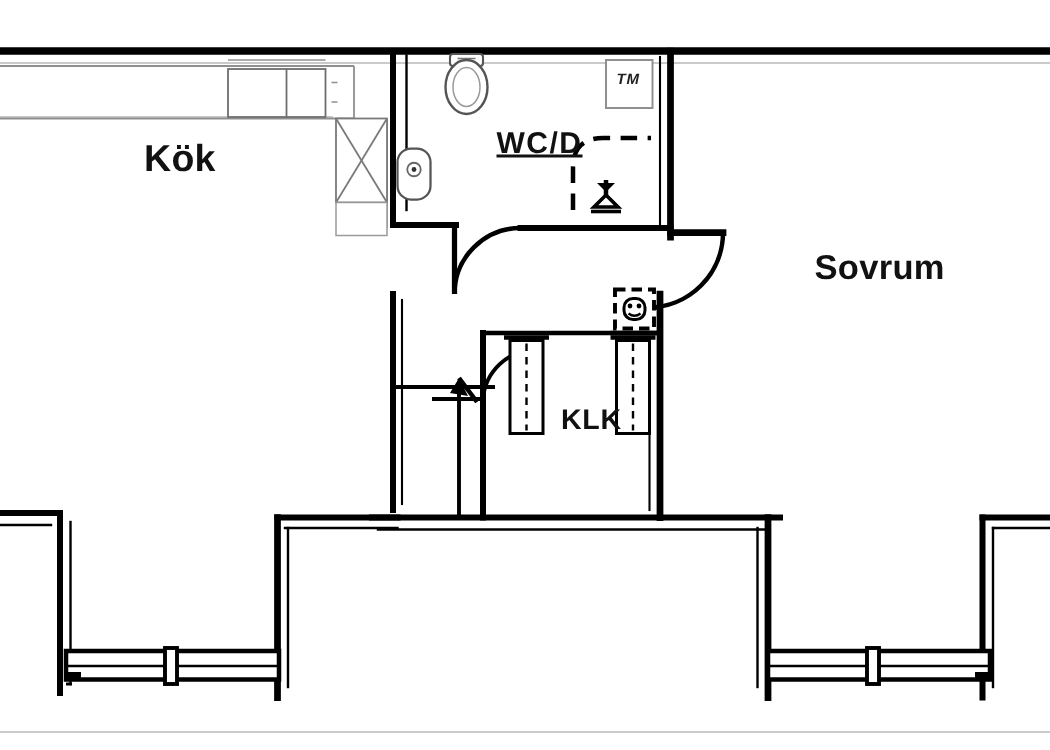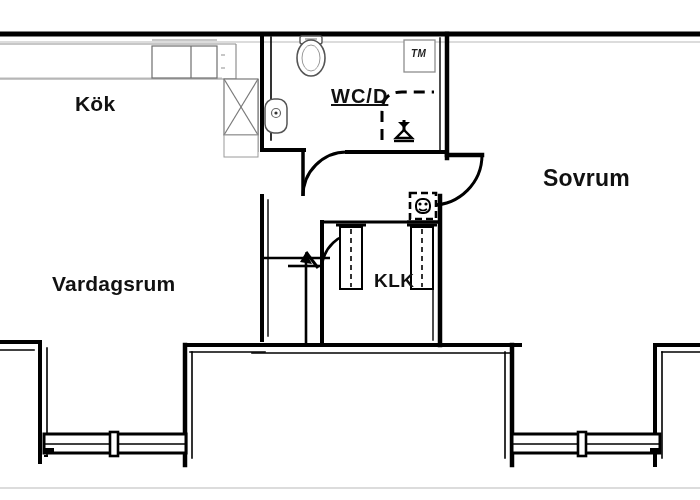--- a/index.html
+++ b/index.html
@@ -28,21 +28,21 @@
   }
   .room-label {
     position: absolute;
     font-family: "Liberation Sans", sans-serif;
     font-weight: bold;
     color: #111111;
     white-space: nowrap;
     letter-spacing: 0.2px;
     user-select: none;
   }
-  .label-kok      { left: 75px;  top: 92px;  font-size: 21px; }
+  .label-kok      { left: 96px;  top: 92px;  font-size: 25px; }
   .label-wcd      { left: 331px; top: 85px;  font-size: 20px; letter-spacing: 1px; text-decoration: underline; }
   .label-sovrum   { left: 543px; top: 165px; font-size: 23px; }
   .label-vardags  { left: 52px;  top: 272px; font-size: 21px; }
   .label-klk      { left: 374px; top: 270px; font-size: 19px; letter-spacing: 0.5px; text-align: right; }
   .fix-label {
     position: absolute;
     font-family: "Liberation Sans", sans-serif;
     font-weight: bold;
     color: #222222;
     user-select: none;
@@ -223,19 +223,18 @@
     </g>
 
   </svg>
 
   <div class="room-label label-kok">Kök</div>
 
   <div class="room-label label-wcd">WC/D</div>
 
   <div class="room-label label-sovrum">Sovrum</div>
 
-  <div class="room-label label-vardags">Vardagsrum</div>
 
   <div class="room-label label-klk">KLK</div>
 
   <div class="fix-label label-tm">TM</div>
 
 </div>
 
 </body></html>

